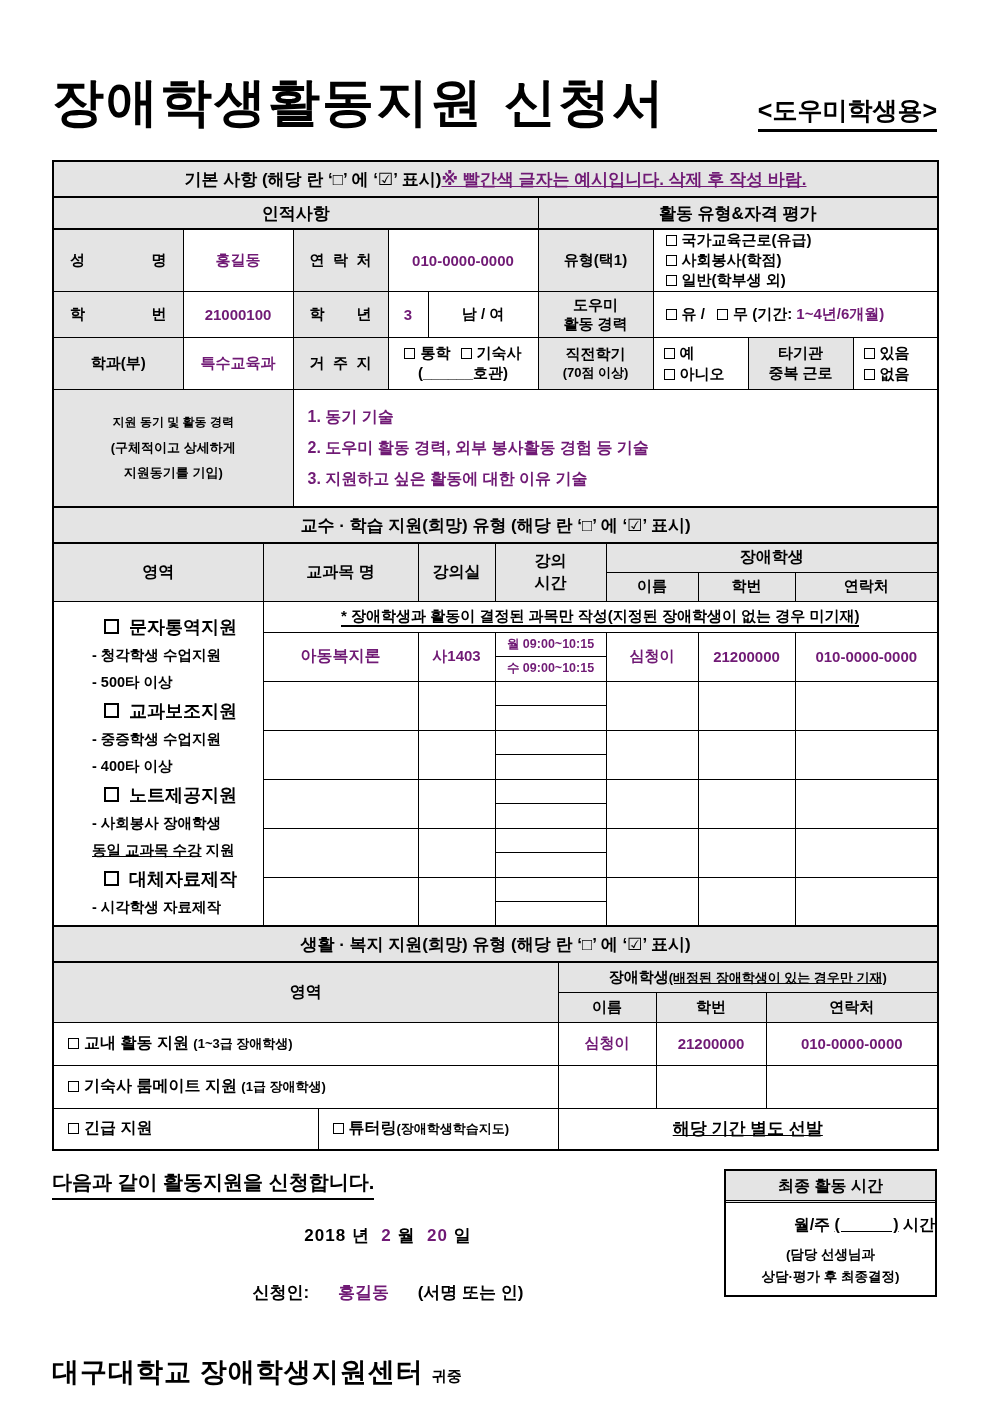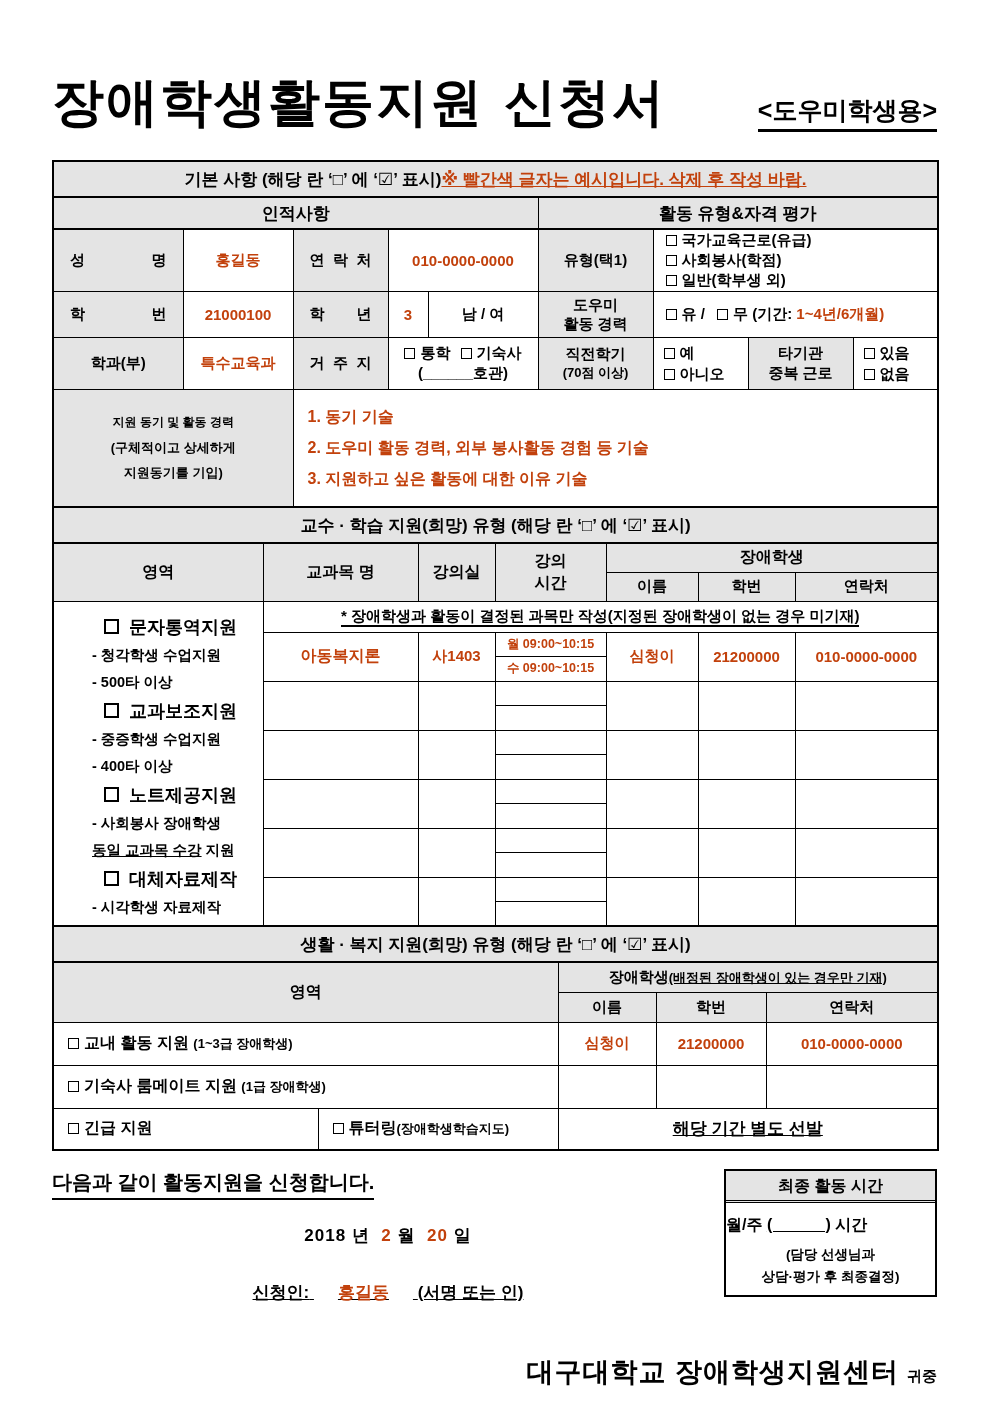--- a/index.html
+++ b/index.html
@@ -22,21 +22,21 @@
     font-size:25px; font-weight:bold; white-space:nowrap;
     border-bottom:3px solid #000; padding-bottom:2px; margin-bottom:6px;
   }
 
   
   table { border-collapse:collapse; table-layout:fixed; width:885px; margin-top:-2px; }
   table, td { border:1px solid #000; }
   table { border:2px solid #000; }
   td { vertical-align:middle; text-align:center; font-size:15px; overflow:hidden; }
   .g { background:#e4e4e4; }
-  .red { color:#c2410c; }
+  .red { color:#701a75; }
   .u { text-decoration:underline; }
   .left { text-align:left; }
   .bar td { border-bottom:2px solid #000; font-size:17px; height:36px; }
   .sect td { border-bottom:2px solid #000; font-size:17px; height:32px; }
   .jl { text-align:justify; text-align-last:justify; padding:0 16px; }
 
   
   .cb { display:inline-block; width:13px; height:13px; border:2px solid #000; vertical-align:-1px; margin-right:7px; }
   .cb.sm { width:11px; height:11px; border-width:1.5px; margin-right:5px; }
 
@@ -55,32 +55,32 @@
   .area-sub { font-size:14.5px; line-height:27px; padding-left:24px; white-space:nowrap; }
 
   .note-cell { font-size:15px; }
   .note-cell span { border-bottom:2px solid #000; padding-bottom:1px; }
 
   
   .bottom { display:flex; margin-top:18px; }
   .bottom-left { width:672px; }
   .statement { font-size:20px; display:inline-block; border-bottom:2px solid #000; padding-bottom:2px; }
   .date-line { text-align:center; font-size:17px; margin-top:24px; letter-spacing:1px; }
-  .applicant-line { text-align:center; font-size:17px; margin-top:34px;text-decoration:underline; }
+  .applicant-line { text-align:center; font-size:17px; margin-top:34px; }
   .applicant-line .nm { margin:0 24px; }
   .final-box { width:213px; border:2px solid #000; margin-left:auto; height:128px; }
   .final-box .fb-head {
     background:#e4e4e4; text-align:center; font-size:16px; height:32px;
     line-height:30px; border-bottom:3px double #000;
   }
-  .fb-line { text-align:left; font-size:16px; margin-top:12px; white-space:pre; }
+  .fb-line { text-align:right; font-size:16px; margin-top:12px; white-space:pre;padding-left:44px; }
   .fb-line .blank { text-decoration:underline; }
   .fb-note { text-align:center; font-size:13.5px; margin-top:8px; line-height:22px; }
 
-  .footer { text-align:right; margin-top:50px; }
+  .footer { text-align:left; margin-top:50px;font-family:Liberation Serif, serif; }
   .footer .org { font-size:27px; letter-spacing:1px; }
   .footer .suffix { font-size:15px; margin-left:8px; }
 </style>
 </head>
 <body>
 
 <div class="sheet">
 
   <div class="title-row">
     <div class="main-title">장애학생활동지원 신청서</div>

